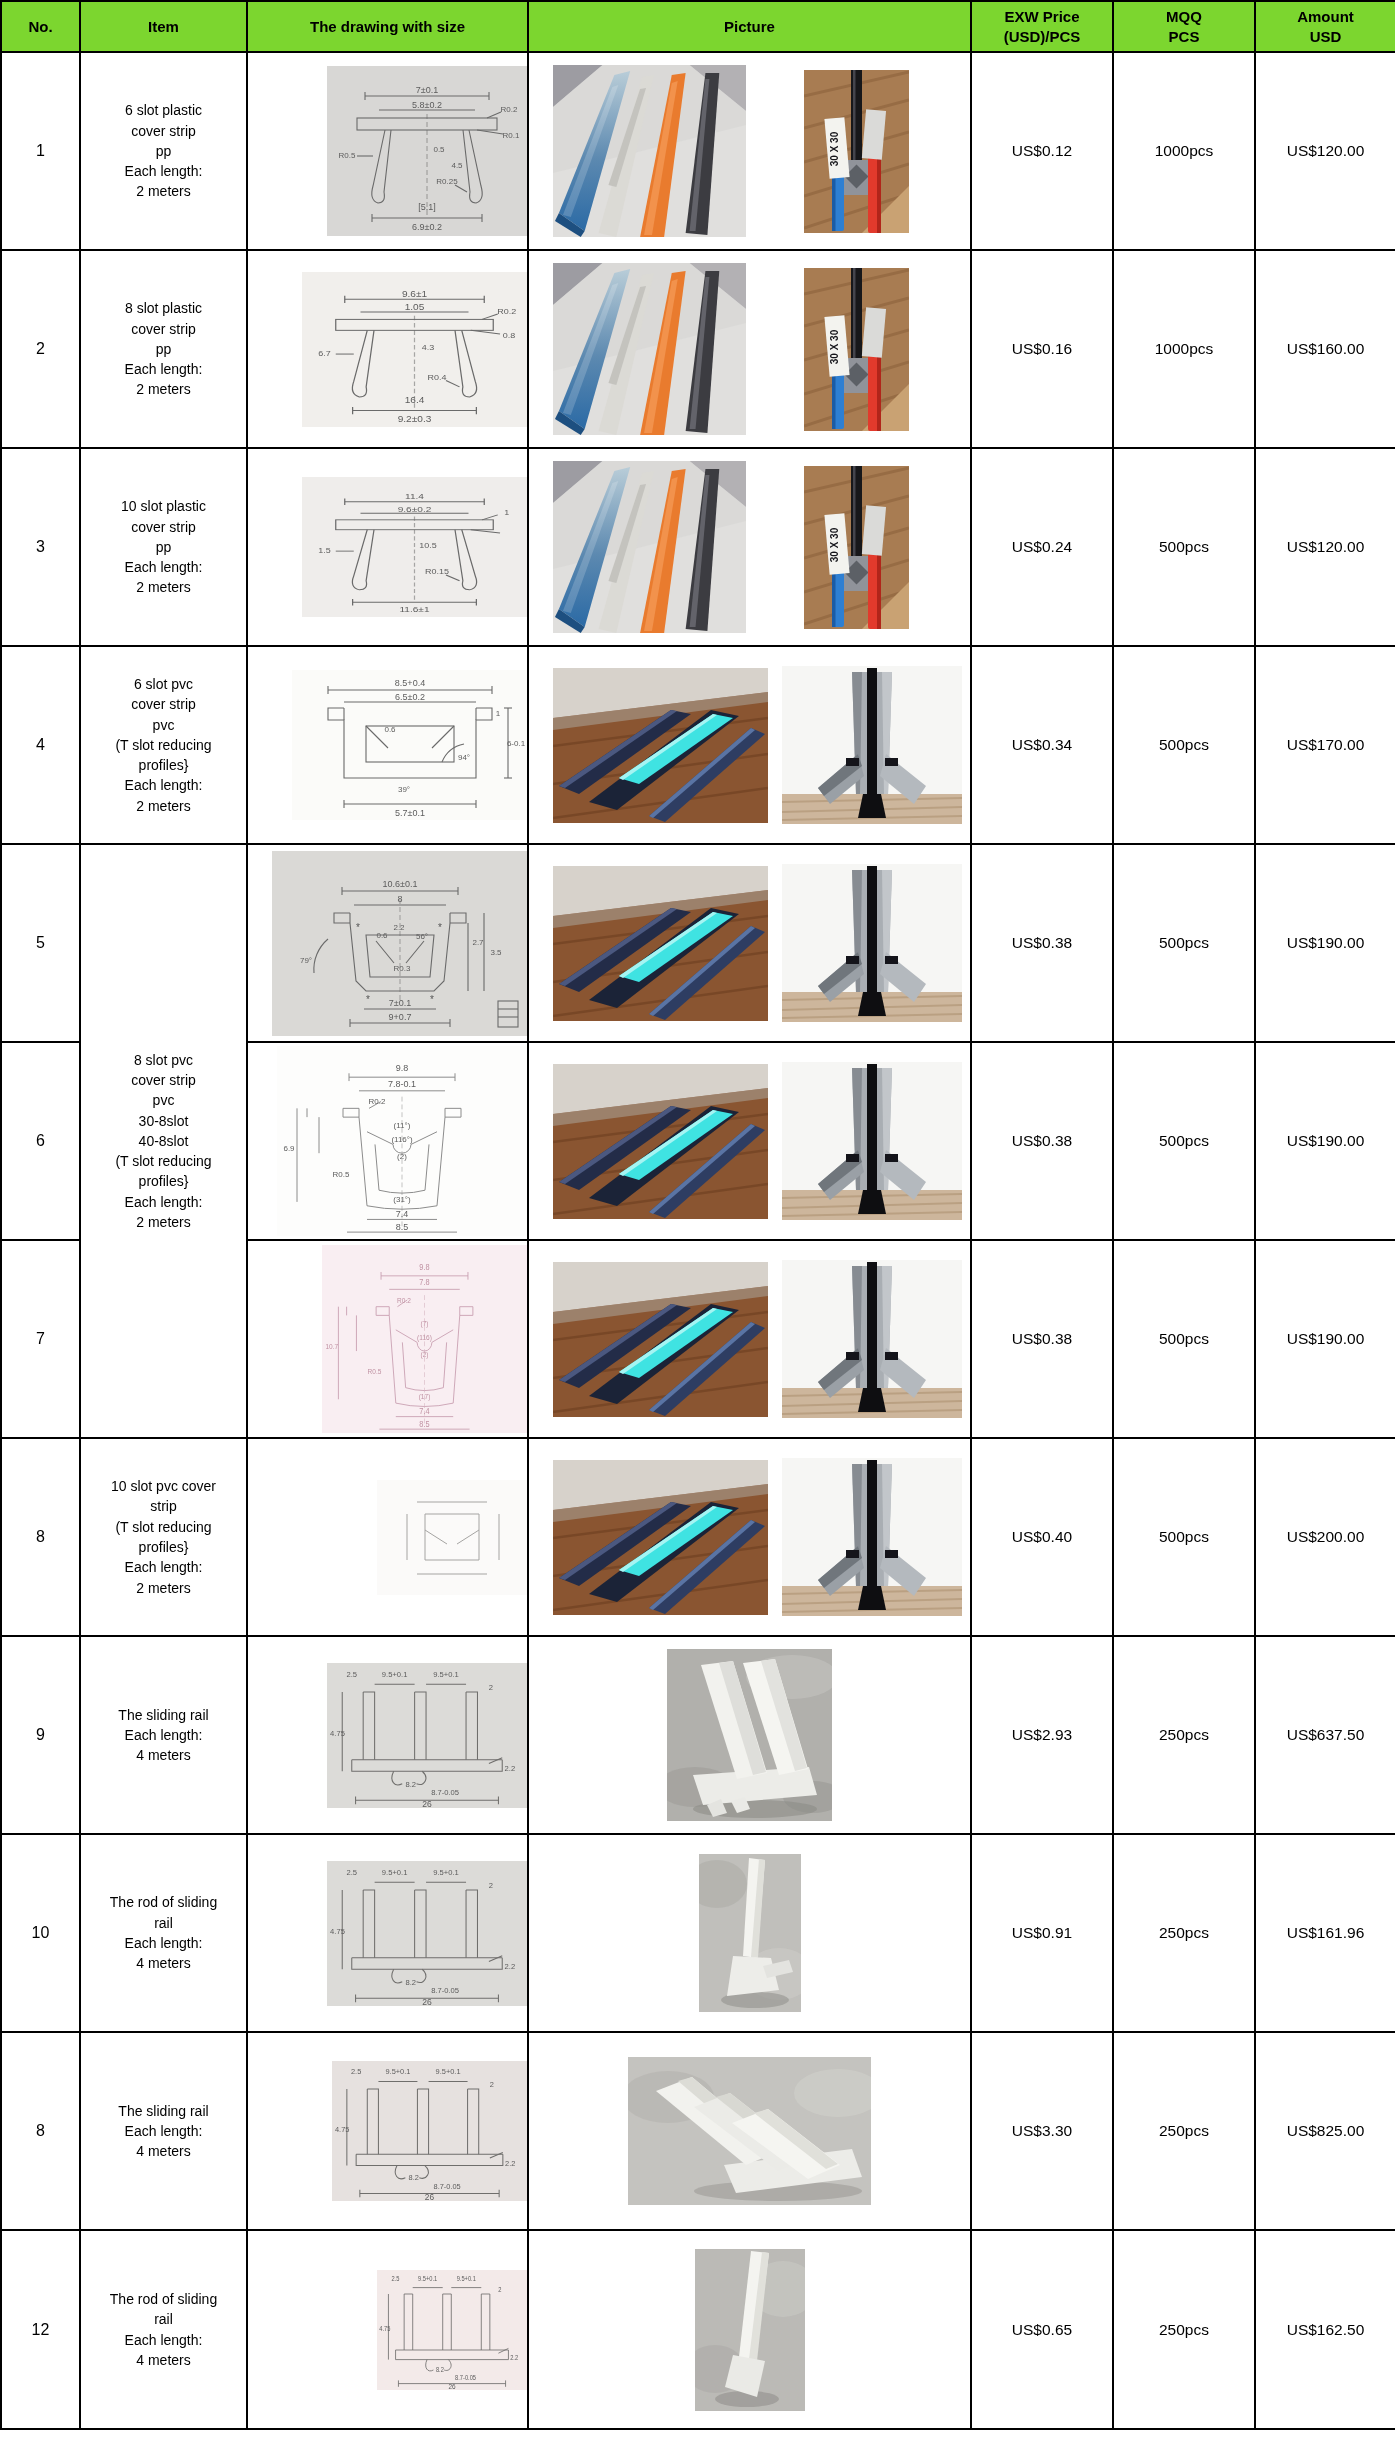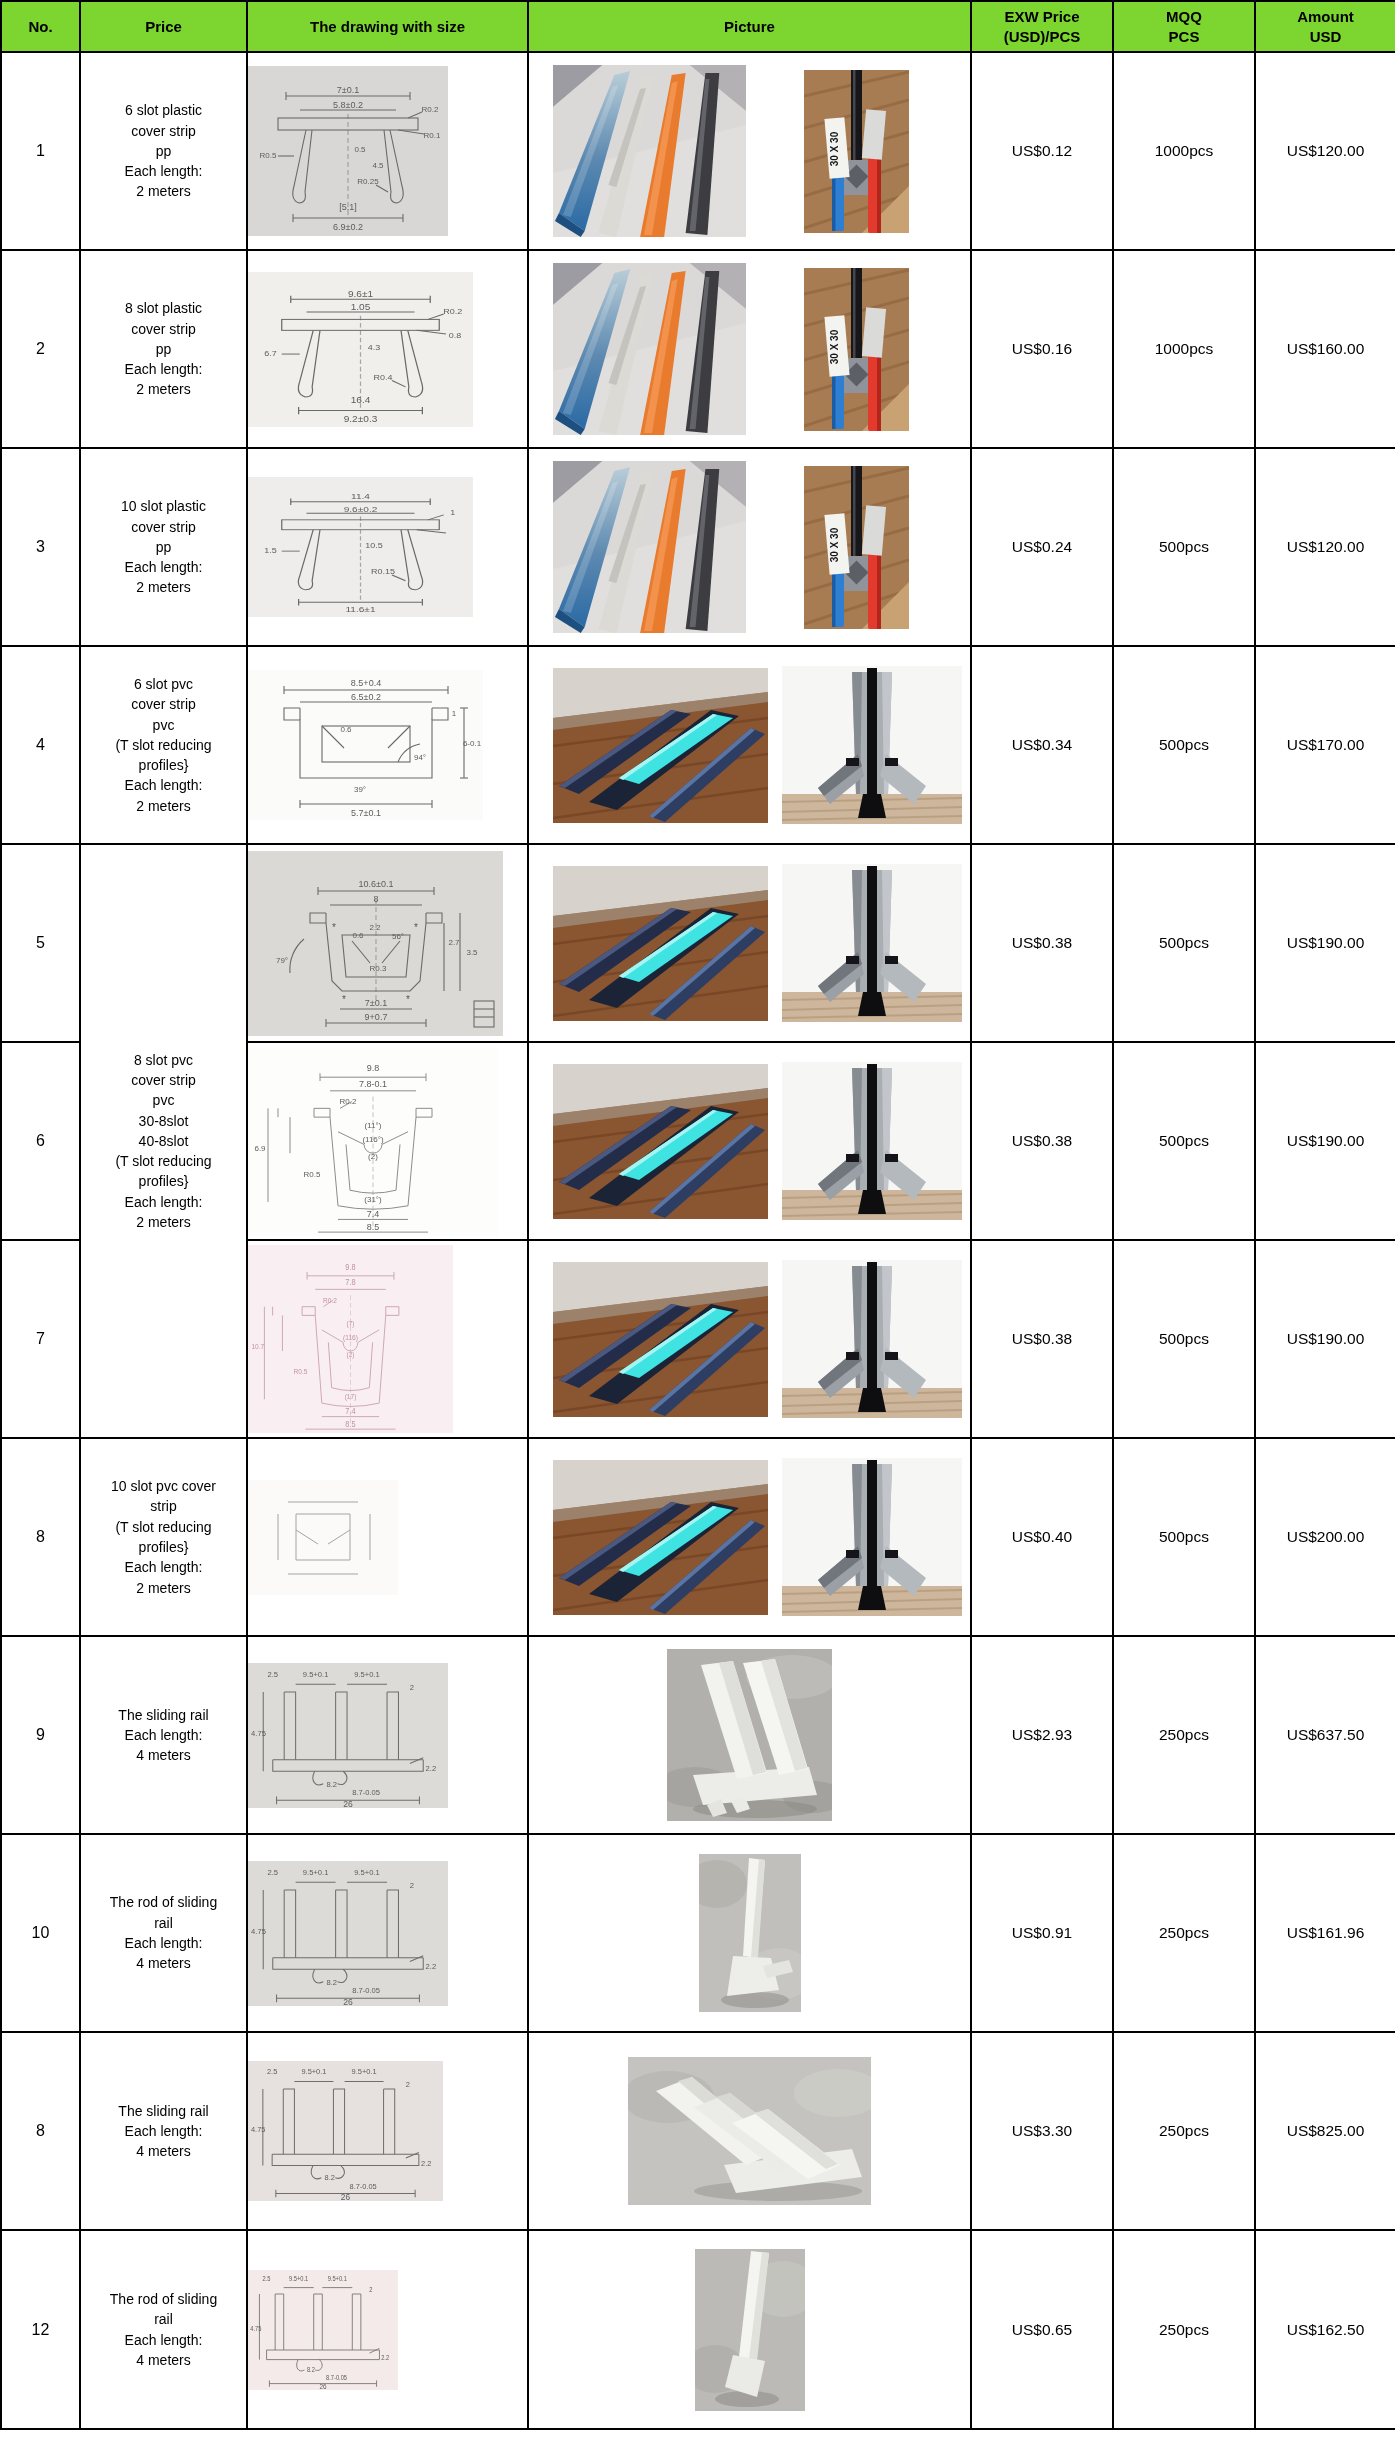--- a/index.html
+++ b/index.html
@@ -6,21 +6,21 @@
   body{width:1395px}
   table{border-collapse:collapse;table-layout:fixed;width:1395px;border:2px solid #000}
   th,td{border:2px solid #000;padding:0;text-align:center;vertical-align:middle;overflow:hidden}
   thead tr{height:51px}
   thead th{background:#7cd62f;font-weight:700;font-size:15px;line-height:1.3;white-space:pre-line}
   tr.data{height:198px}
   tr.last{height:199px}
   .no{font-size:16px}
   .item{font-size:14px;line-height:1.45;white-space:pre-line}
   .money{font-size:15.5px;font-weight:400}
-  .cellflex{display:flex;align-items:center;justify-content:flex-start;width:100%;height:100%}
+  .cellflex{display:flex;align-items:center;justify-content:flex-end;width:100%;height:100%}
   .pics{display:flex;align-items:center;height:100%}
   .pics-a{padding-left:24px;gap:58px}
   .pics-b{padding-left:24px;gap:14px}
   .pics-c{justify-content:center}
   .ph svg{display:block}
   svg{shape-rendering:geometricPrecision}
   .dim{font-size:9px;fill:#5c5c5c;text-anchor:middle}
   .dim-s{font-size:8px;fill:#5c5c5c;text-anchor:middle}
   svg.pink .dim,svg.pink .dim-s{fill:#c193a4}
   .woodlabel{font-size:10px;font-weight:700;fill:#15151a;text-anchor:middle}
@@ -301,21 +301,21 @@
       <col style="width:167px">
       <col style="width:281px">
       <col style="width:443px">
     <col style="width:142px">
       <col style="width:142px">
       <col style="width:141px">
   </colgroup>
   <thead>
     <tr>
       <th>No.</th>
-      <th>Price</th>
+      <th>Item</th>
       <th>The drawing with size</th>
       <th>Picture</th>
       <th>EXW Price
 (USD)/PCS</th>
       <th>MQQ
 PCS</th>
       <th>Amount
 USD</th>
     </tr>
   </thead>

